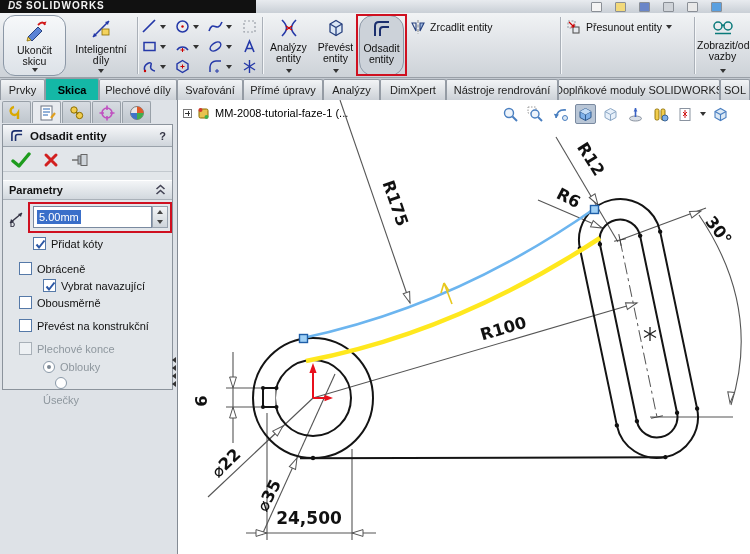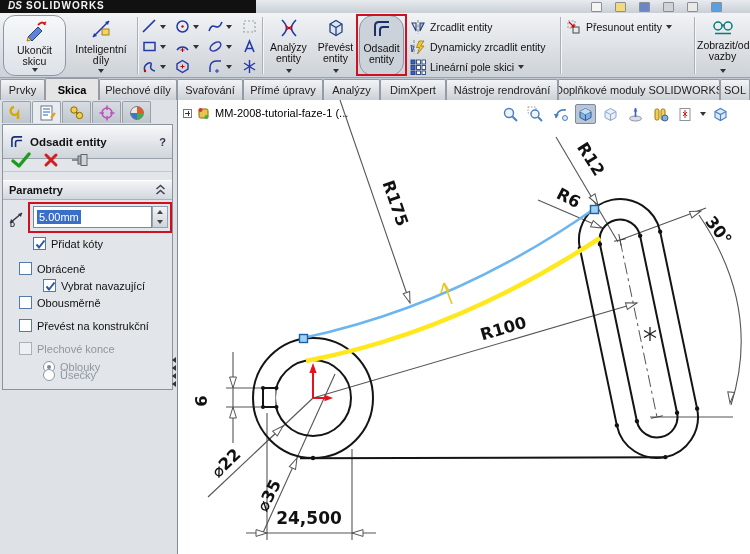--- a/index.html
+++ b/index.html
@@ -31,21 +31,21 @@
   .gridcell .dd{margin-left:2px;}
   .rowbtn{position:absolute;display:flex;align-items:center;gap:4px;white-space:nowrap;font-size:10.5px;}
   .redbox{position:absolute;border:2px solid #cf1020;pointer-events:none;}
 
   
   .tabrow{position:absolute;left:0;top:78px;width:750px;height:22px;background:#c3c9d0;
           display:flex;border-bottom:1px solid #8d949c;}
   .tab{height:21px;margin-top:1px;display:flex;align-items:center;justify-content:center;
        font-size:11px;background:linear-gradient(#f2f4f6,#ccd1d7);border:1px solid #949ba4;
        border-bottom:none;border-radius:2px 2px 0 0;overflow:hidden;white-space:nowrap;color:#222;}
-  .tab.active{background:#e5e5e5;font-weight:bold;height:22px;margin-top:0;z-index:2;color:#000;}
+  .tab.active{background:#14b8a6;font-weight:bold;height:22px;margin-top:0;z-index:2;color:#000;}
 
   
   .canvas{position:absolute;left:178px;top:100px;width:572px;height:454px;background:#fff;overflow:hidden;}
   .tree{position:absolute;left:5px;top:6px;display:flex;align-items:center;gap:4px;z-index:1;}
   .expander{width:9px;height:9px;border:1px solid #777;background:#fff;position:relative;}
   .expander:before,.expander:after{content:"";position:absolute;background:#333;}
   .expander:before{left:1px;right:1px;top:3.5px;height:1px;}
   .expander:after{top:1px;bottom:1px;left:3.5px;width:1px;}
   .treelabel{font-size:11px;color:#000;}
   .viewbar{position:absolute;left:322px;top:4px;display:flex;align-items:center;gap:4px;z-index:1;}
@@ -56,21 +56,21 @@
   
   .pm{position:absolute;left:0;top:100px;width:178px;height:454px;background:#dee2e7;
       border-right:1px solid #848b94;}
   .pm-tabs{position:absolute;left:2px;top:1px;display:flex;gap:1px;}
   .pm-tab{width:29px;height:22px;display:flex;align-items:center;justify-content:center;
           background:linear-gradient(#d7dce2,#bfc6cd);border:1px solid #98a0a8;border-bottom:none;
           border-radius:2px 2px 0 0;}
   .pm-tab.sel{background:#e8ebef;}
   .pm-body{position:absolute;left:2px;top:24px;width:171px;height:266px;border:1px solid #8b939c;
            background:#e2e6ea;}
-  .pm-header{position:absolute;left:0;top:0;right:0;height:34px;background:linear-gradient(#f7f8fa,#cfd5db);
+  .pm-header{position:absolute;left:0;top:0;right:0;height:22px;background:linear-gradient(#f7f8fa,#cfd5db);
              border-bottom:1px solid #9aa2ab;display:flex;align-items:center;padding:0 6px;gap:5px;}
   .pm-header .t{font-weight:bold;font-size:11.5px;flex:1;}
   .pm-actions{position:absolute;left:0;top:23px;right:0;height:24px;display:flex;align-items:center;
               gap:12px;padding-left:8px;border-bottom:1px solid #c3c9cf;}
   .sect{position:absolute;left:0;right:0;height:20px;background:linear-gradient(#f3f5f7,#d2d8de);
         border-top:1px solid #fff;border-bottom:1px solid #aab1b9;display:flex;align-items:center;
         padding:0 6px;font-weight:bold;}
   .sect .chev{margin-left:auto;}
   .fieldrow{position:absolute;left:4px;top:82px;display:flex;align-items:center;}
   .numfield{position:absolute;left:30px;top:81px;width:119px;height:22px;background:#fff;
@@ -265,45 +265,20 @@
     <div class="redbox" style="left:356px;top:1px;width:51px;height:62px;"></div>
 
     <div class="rowbtn" style="left:410px;top:6px;">
       <svg width="16" height="16" viewBox="0 0 16 16">
         <line x1="8" y1="1" x2="8" y2="15" stroke="#888" stroke-width="1" stroke-dasharray="3 1.5"></line>
         <path d="M6 12 L2 4 L6 4 Z" fill="none" stroke="#27407e" stroke-width="1.1"></path>
         <path d="M10 12 L14 4 L10 4 Z" fill="#9db8e0" stroke="#27407e" stroke-width="1.1"></path>
       </svg>
       <span>Zrcadlit entity</span>
     </div>
-    <div class="rowbtn" style="left:410px;top:26px;">
-      <svg width="16" height="16" viewBox="0 0 16 16">
-        <line x1="4" y1="1" x2="4" y2="15" stroke="#888" stroke-width="1" stroke-dasharray="3 1.5"></line>
-        <path d="M2 13 L1 6 L4 8 Z" fill="#9db8e0" stroke="#27407e" stroke-width="0.9"></path>
-        <path d="M9 2 L14 2 L10.5 7 L14 7 L7.5 15 L9.5 8.5 L6.5 8.5 Z" fill="#f4c931" stroke="#8a6d00" stroke-width="0.7"></path>
-      </svg>
-      <span>Dynamicky zrcadlit entity</span>
-    </div>
-    <div class="rowbtn" style="left:410px;top:46px;">
-      <svg width="16" height="16" viewBox="0 0 16 16">
-        <g stroke="#27407e" stroke-width="0.9">
-          <rect x="1" y="1" width="4" height="4" fill="#3a62c4"></rect>
-            <rect x="6.5" y="1" width="4" height="4" fill="#fff"></rect>
-            <rect x="12" y="1" width="3.5" height="4" fill="#fff"></rect>
-          <rect x="1" y="6.5" width="4" height="4" fill="#3a62c4"></rect>
-            <rect x="6.5" y="6.5" width="4" height="4" fill="#fff"></rect>
-            <rect x="12" y="6.5" width="3.5" height="4" fill="#fff"></rect>
-          <rect x="1" y="12" width="4" height="3.5" fill="#3a62c4"></rect>
-            <rect x="6.5" y="12" width="4" height="3.5" fill="#fff"></rect>
-            <rect x="12" y="12" width="3.5" height="3.5" fill="#fff"></rect>
-        </g>
-      </svg>
-      <span>Lineární pole skici</span>
-      <span class="dd"></span>
-    </div>
 
     <div class="vsep" style="left:560px;"></div>
 
     <div class="rowbtn" style="left:566px;top:6px;">
       <svg width="16" height="16" viewBox="0 0 16 16">
         <rect x="2" y="2" width="7" height="7" fill="none" stroke="#9aa0a8" stroke-width="1.1" stroke-dasharray="2 1.5"></rect>
         <rect x="7" y="8" width="6" height="6" fill="#e6e9ee" stroke="#555" stroke-width="1.1"></rect>
         <path d="M3 3 L8 8 M8 8 L8 4.8 M8 8 L4.8 8" stroke="#c00" stroke-width="1.2" fill="none"></path>
       </svg>
       <span>Přesunout entity</span>
@@ -668,21 +643,21 @@
         <span class="cblabel">Převést na konstrukční</span>
       </div>
       <div class="cbrow disabled" style="left:16px;top:217px;">
         <span class="cb"></span>
         <span class="cblabel">Plechové konce</span>
       </div>
       <div class="cbrow disabled" style="left:40px;top:236px;">
         <span class="radio on"></span>
         <span class="cblabel">Oblouky</span>
       </div>
-      <div class="cbrow disabled" style="left:40px;top:244px;">
+      <div class="cbrow disabled" style="left:40px;top:252px;flex-direction:column;">
         <span class="radio"></span>
         <span class="cblabel">Úsečky</span>
       </div>
     </div>
 
     <div class="pm-splitter">
       <i></i>
         <i></i>
         <i></i>
         <i></i>

